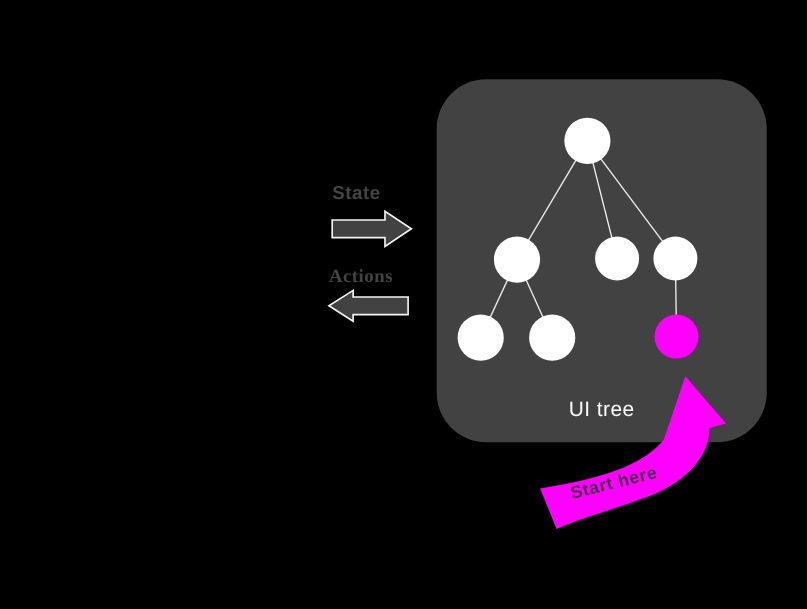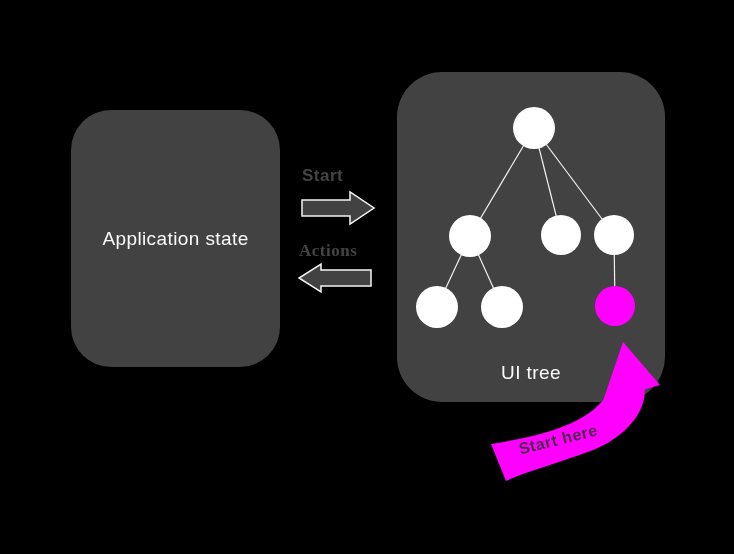--- a/index.html
+++ b/index.html
@@ -29,21 +29,21 @@
     justify-content: center;
   }
   .panel-label {
     color: var(--panel-label, #fafafa);
     font-size: 19px;
     letter-spacing: 0.4px;
     font-weight: 400;
   }
   .tree-panel {
     left: 397px; top: 72px;
-    width: 268px; height: 330px;
+    width: 300px; height: 330px;
     border-radius: 45px;
   }
   .tree-caption {
     position: absolute;
     left: 0; right: 0;
     bottom: 18px;
     text-align: center;
   }
   .overlay {
     position: absolute;
@@ -80,23 +80,20 @@
     letter-spacing: 0.6px;
     z-index: 4;
     white-space: nowrap;
   }
 </style>
 </head>
 <body>
 
 <div class="canvas">
 
-  <div class="panel left-panel">
-    <span class="panel-label">Application state</span>
-  </div>
 
   <div class="panel tree-panel">
     <div class="tree-caption">
       <span class="panel-label">UI tree</span>
     </div>
   </div>
 
   <svg class="overlay" width="734" height="554" viewBox="0 0 734 554">
 
     <polygon class="flow-arrow" points="302,200 350,200 350,192 374,208 350,224 350,216 302,216"></polygon>
@@ -126,19 +123,19 @@
     <path class="start-arrow" d="M 491,444
              C 555,434 590,420 607,395
              L 644,383
              C 650,412 622,441 585,453
              C 558,463 525,472 506,481
              Z"></path>
 
     <polygon class="start-arrow" points="623,342 660,385 603,401"></polygon>
   </svg>
 
-  <div class="flow-label state-label">Start</div>
+  <div class="flow-label state-label">State</div>
 
   <div class="flow-label actions-label">Actions</div>
 
   <div class="start-here">Start here</div>
 
 </div>
 
 </body></html>

